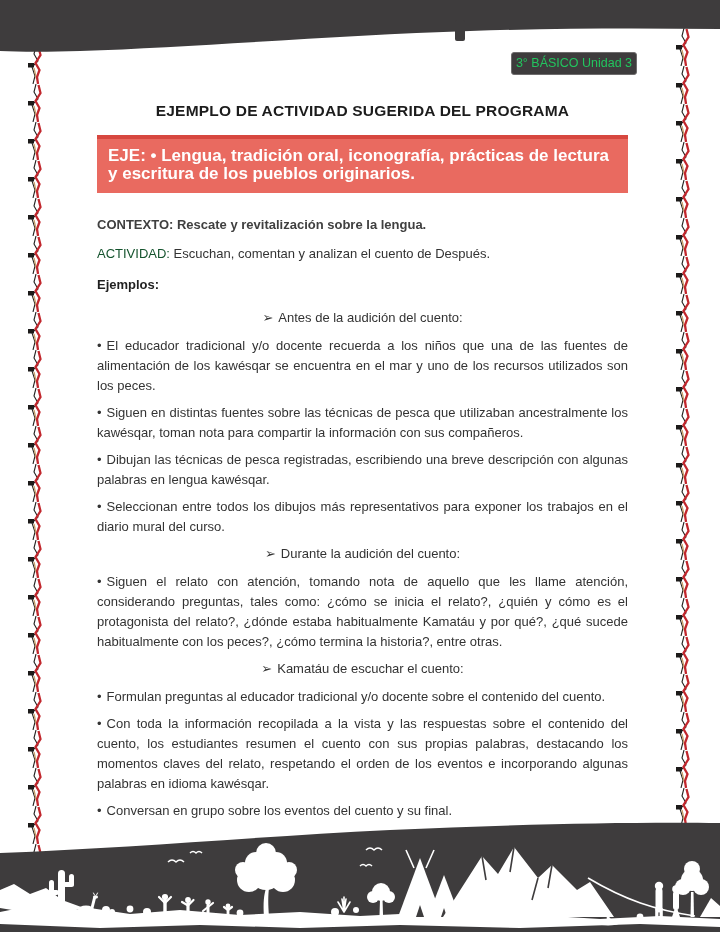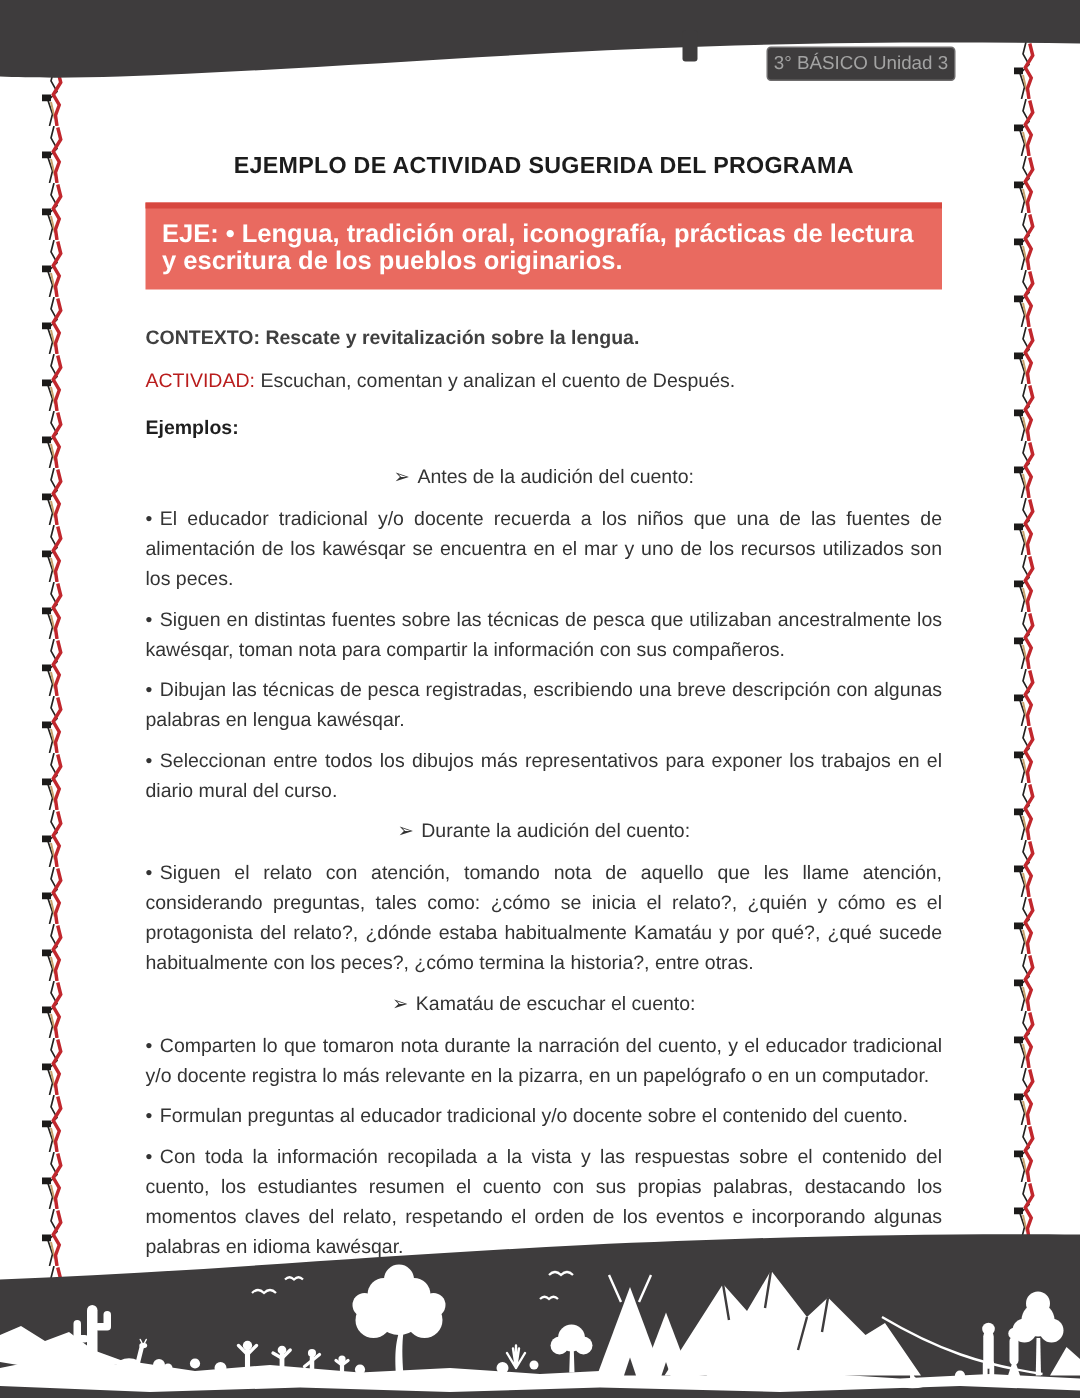--- a/index.html
+++ b/index.html
@@ -1,32 +1,32 @@
 <!DOCTYPE html>
 <html><head>
 <meta charset="utf-8">
 <style>
   html,body{margin:0;padding:0;background:#fff;}
   .page{position:relative;width:720px;height:932px;background:#fff;overflow:hidden;
         font-family:"Liberation Sans",sans-serif;}
   .top-band{position:absolute;top:0;left:0;z-index:2;display:block;}
-  .badge{position:absolute;top:31px;left:511px;width:124px;height:21px;z-index:3;
-         background:#3e3c3d;border:1px solid #6e6c6d;border-radius:3px;color:#a3a3a3;
+  .badge{position:absolute;top:52px;left:511px;width:124px;height:21px;z-index:3;
+         background:#3e3c3d;border:1px solid #6e6c6d;border-radius:3px;color:#22c55e;
          font-size:12.5px;text-align:center;line-height:21px;white-space:nowrap;}
   .decor-border{position:absolute;z-index:1;}
   .decor-border.left{left:24px;top:46px;}
   .decor-border.right{left:672px;top:28px;}
   .content{position:absolute;left:97px;top:102px;width:531px;z-index:2;color:#333;}
   .title{font-size:15.5px;font-weight:bold;text-align:center;margin:0 0 15px;
          color:#1c1c1c;letter-spacing:.2px;}
   .eje{background:#e96a60;border-top:4px solid #d7473f;color:#fff;font-weight:bold;
        font-size:17px;line-height:18px;padding:8px 11px 10px;margin:0 0 24px;}
   .ctx{margin:0 0 14px;font-weight:bold;font-size:13px;color:#404040;}
   .act{margin:0 0 16px;font-size:13px;color:#333;}
-  .act-label{color:#b91c1c;}
+  .act-label{color:#14532d;}
   .ejemplos{font-weight:bold;margin:0 0 16px;font-size:13px;color:#1f1f1f;}
   .para{font-size:13px;line-height:20px;margin:0 0 7px;color:#333;}
   .para.bullet{text-align:justify;}
   .para.arrow{margin:4px 0 8px;text-align:center;}
   .marker{margin-right:5px;}
   .bottom-art{position:absolute;left:0;bottom:0;z-index:2;display:block;}
 </style>
 </head>
 <body>
 
@@ -105,23 +105,20 @@
         <div class="para arrow">
       <span class="marker">➢</span><span class="ptext">Durante la audición del cuento:</span>
     </div>
         <div class="para bullet">
       <span class="marker">•</span><span class="ptext">Siguen el relato con atención, tomando nota de aquello que les llame atención, considerando preguntas, tales como: ¿cómo se inicia el relato?, ¿quién y cómo es el protagonista del relato?, ¿dónde estaba habitualmente Kamatáu y por qué?, ¿qué sucede habitualmente con los peces?, ¿cómo termina la historia?, entre otras.</span>
     </div>
         <div class="para arrow">
       <span class="marker">➢</span><span class="ptext">Kamatáu de escuchar el cuento:</span>
     </div>
         <div class="para bullet">
-      <span class="marker">•</span><span class="ptext">Comparten lo que tomaron nota durante la narración del cuento, y el educador tradicional y/o docente registra lo más relevante en la pizarra, en un papelógrafo o en un computador.</span>
-    </div>
-        <div class="para bullet">
       <span class="marker">•</span><span class="ptext">Formulan preguntas al educador tradicional y/o docente sobre el contenido del cuento.</span>
     </div>
         <div class="para bullet">
       <span class="marker">•</span><span class="ptext">Con toda la información recopilada a la vista y las respuestas sobre el contenido del cuento, los estudiantes resumen el cuento con sus propias palabras, destacando los momentos claves del relato, respetando el orden de los eventos e incorporando algunas palabras en idioma kawésqar.</span>
     </div>
         <div class="para bullet">
       <span class="marker">•</span><span class="ptext">Conversan en grupo sobre los eventos del cuento y su final.</span>
     </div>
       </div>
   </div>

